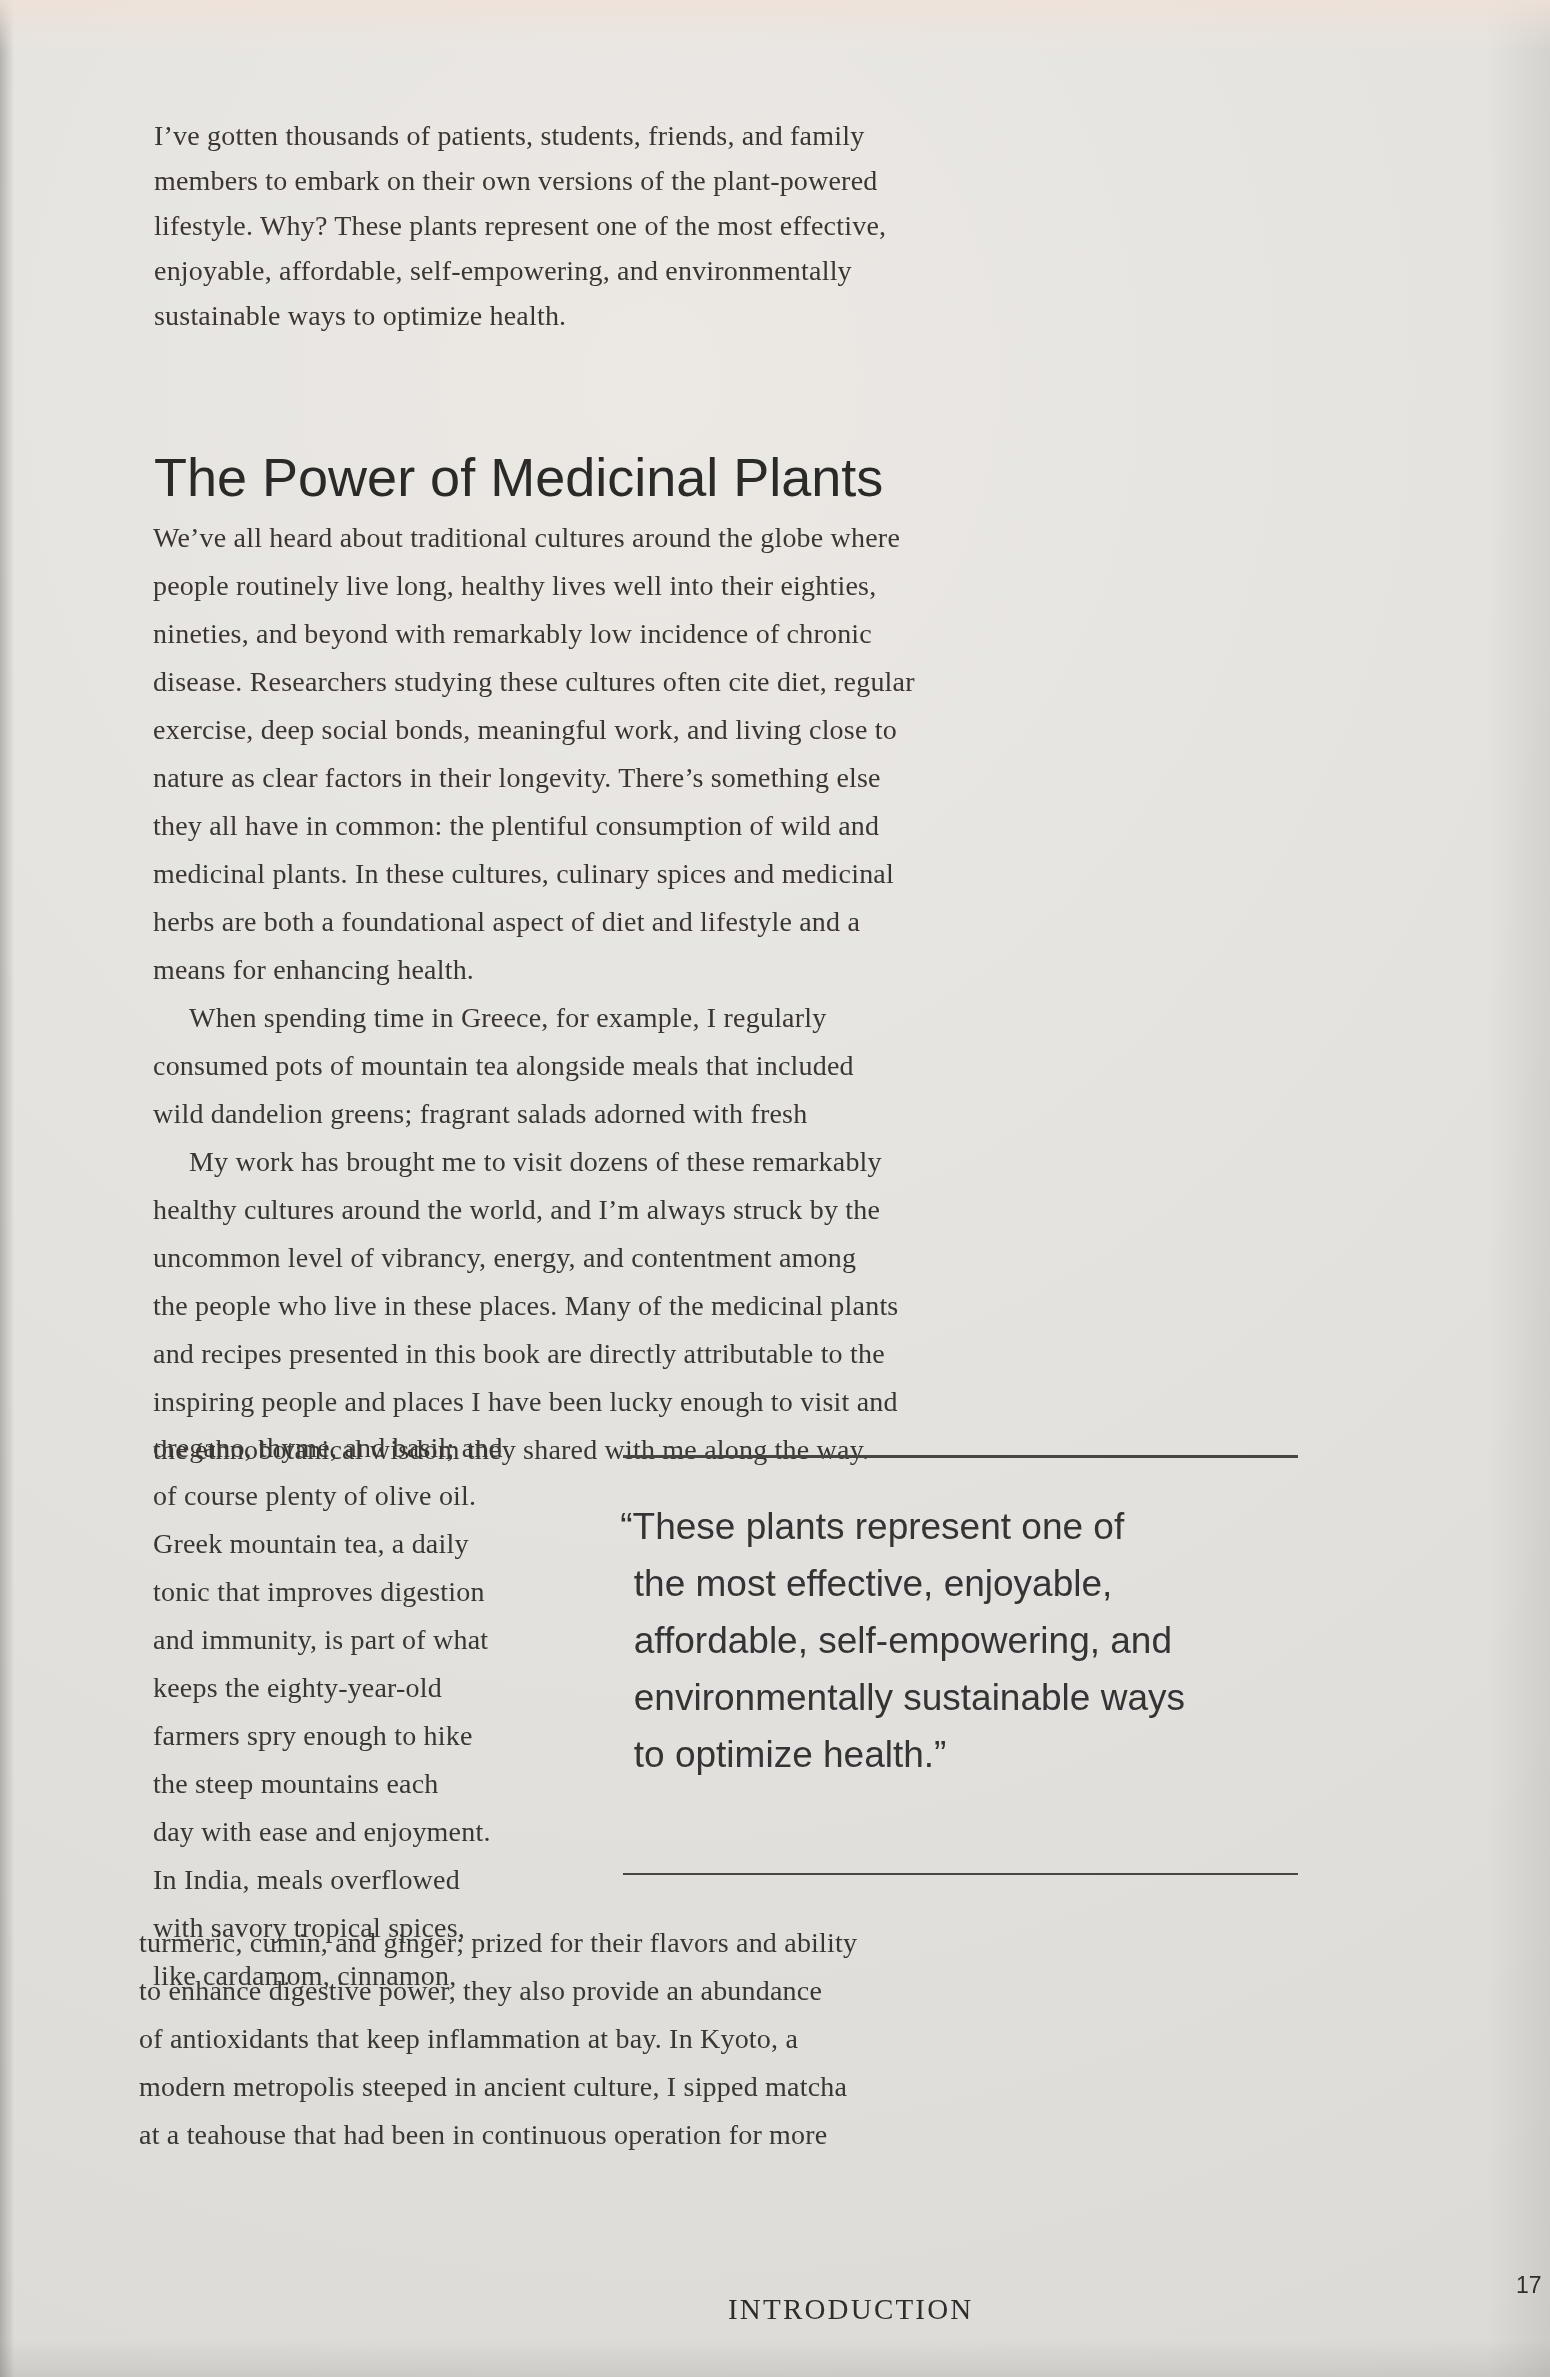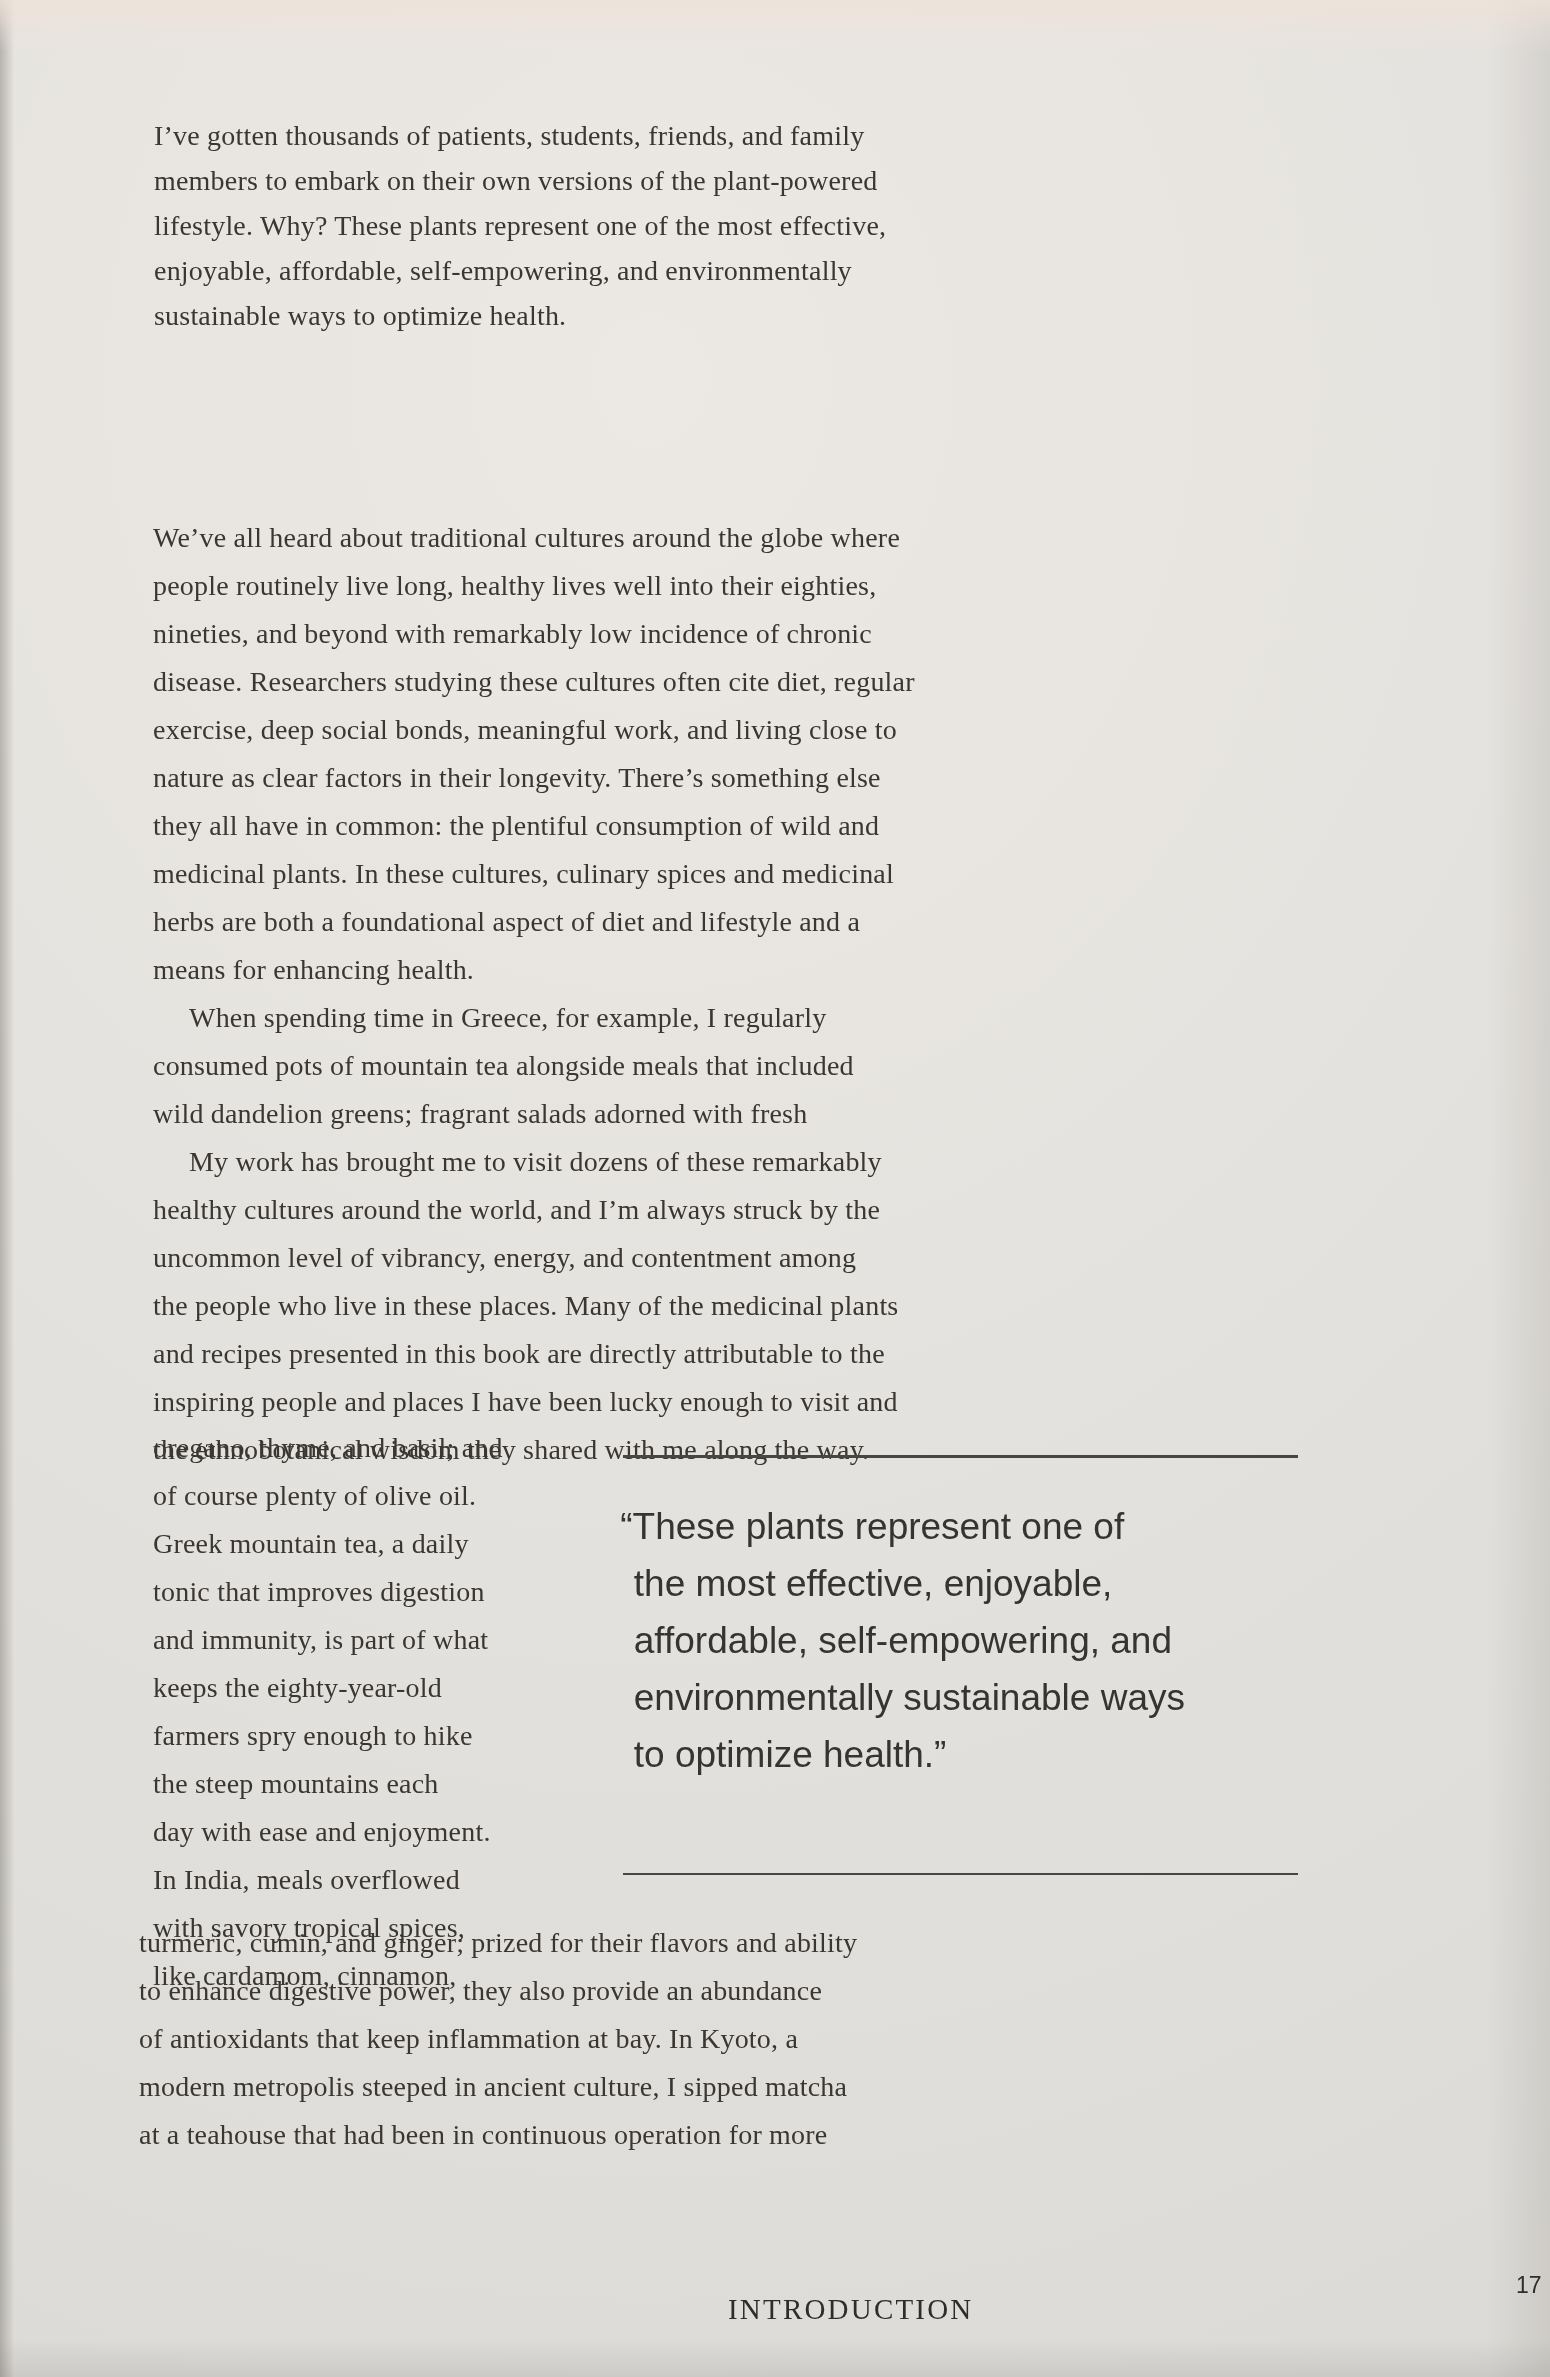--- a/index.html
+++ b/index.html
@@ -116,20 +116,21 @@
 <body>
 
 <div class="photo">
 
   <p class="txt body-text para-1">I’ve gotten thousands of patients, students, friends, and family
 members to embark on their own versions of the plant-powered
 lifestyle. Why? These plants represent one of the most effective,
 enjoyable, affordable, self-empowering, and environmentally
 sustainable ways to optimize health.</p>
 
+  <h1 class="section-heading">The Power of Medicinal Plants</h1>
 
   <div class="flow">
     <p class="txt body-text">We’ve all heard about traditional cultures around the globe where
 people routinely live long, healthy lives well into their eighties,
 nineties, and beyond with remarkably low incidence of chronic
 disease. Researchers studying these cultures often cite diet, regular
 exercise, deep social bonds, meaningful work, and living close to
 nature as clear factors in their longevity. There’s something else
 they all have in common: the plentiful consumption of wild and
 medicinal plants. In these cultures, culinary spices and medicinal

